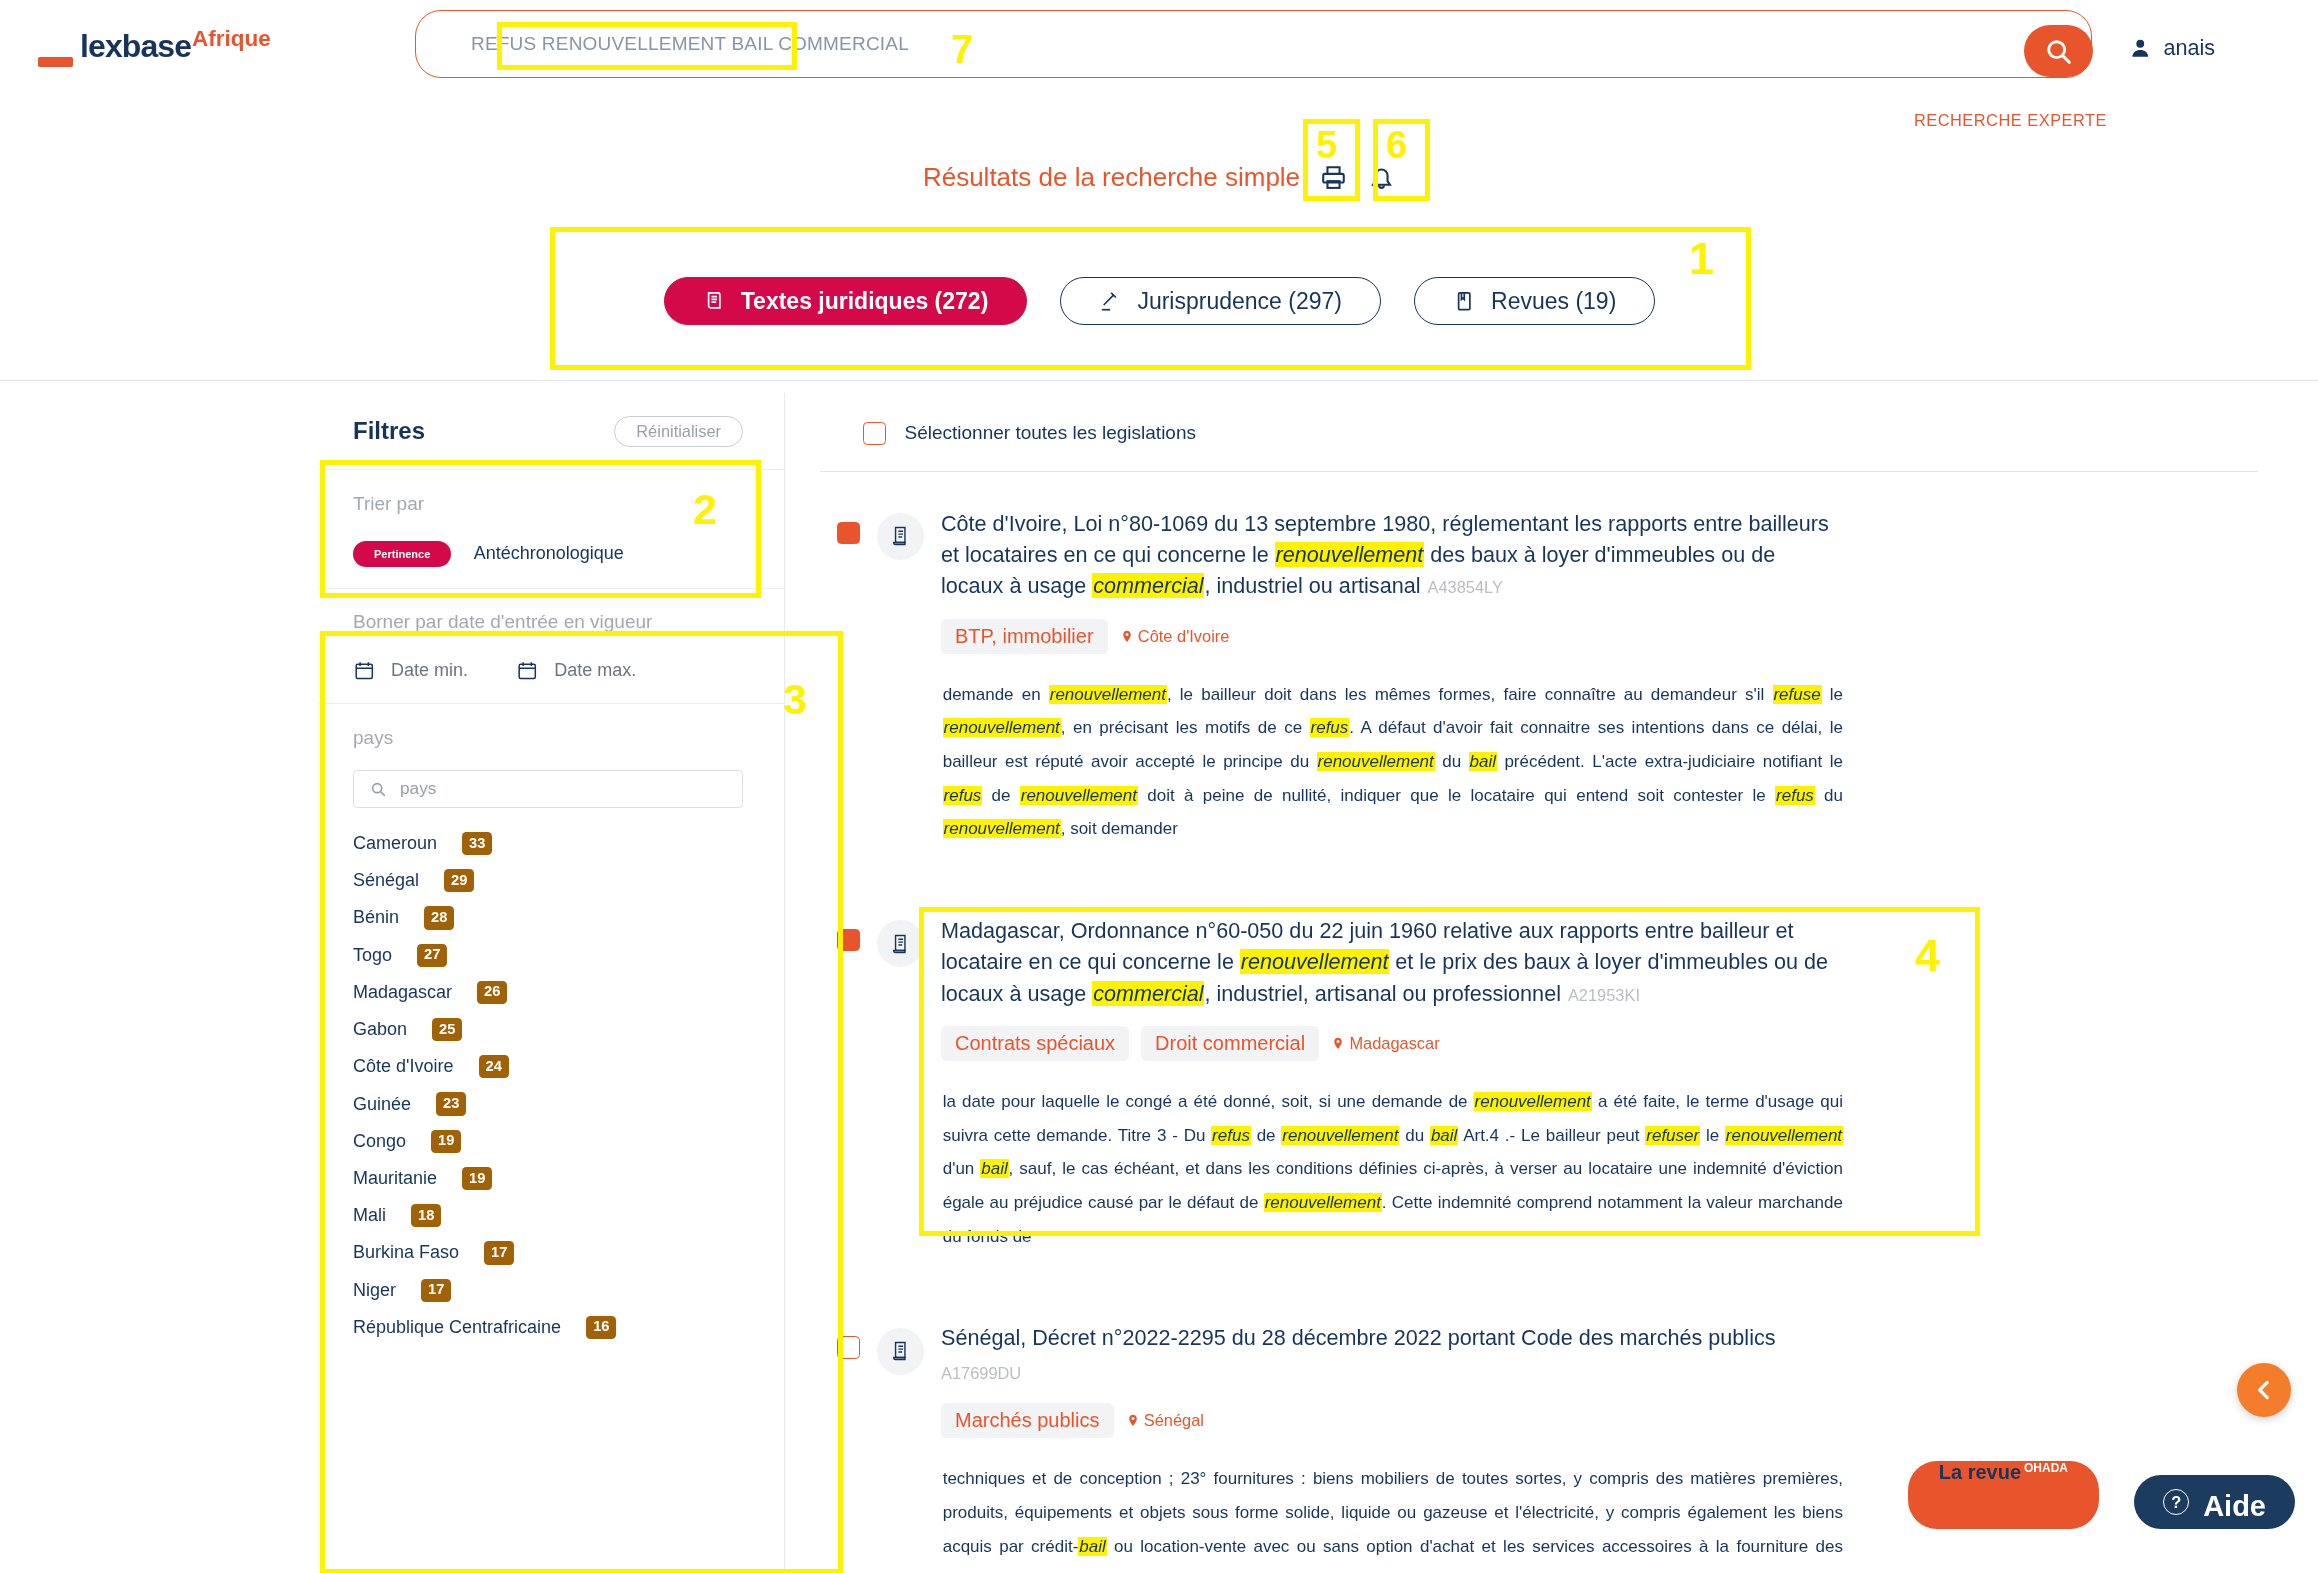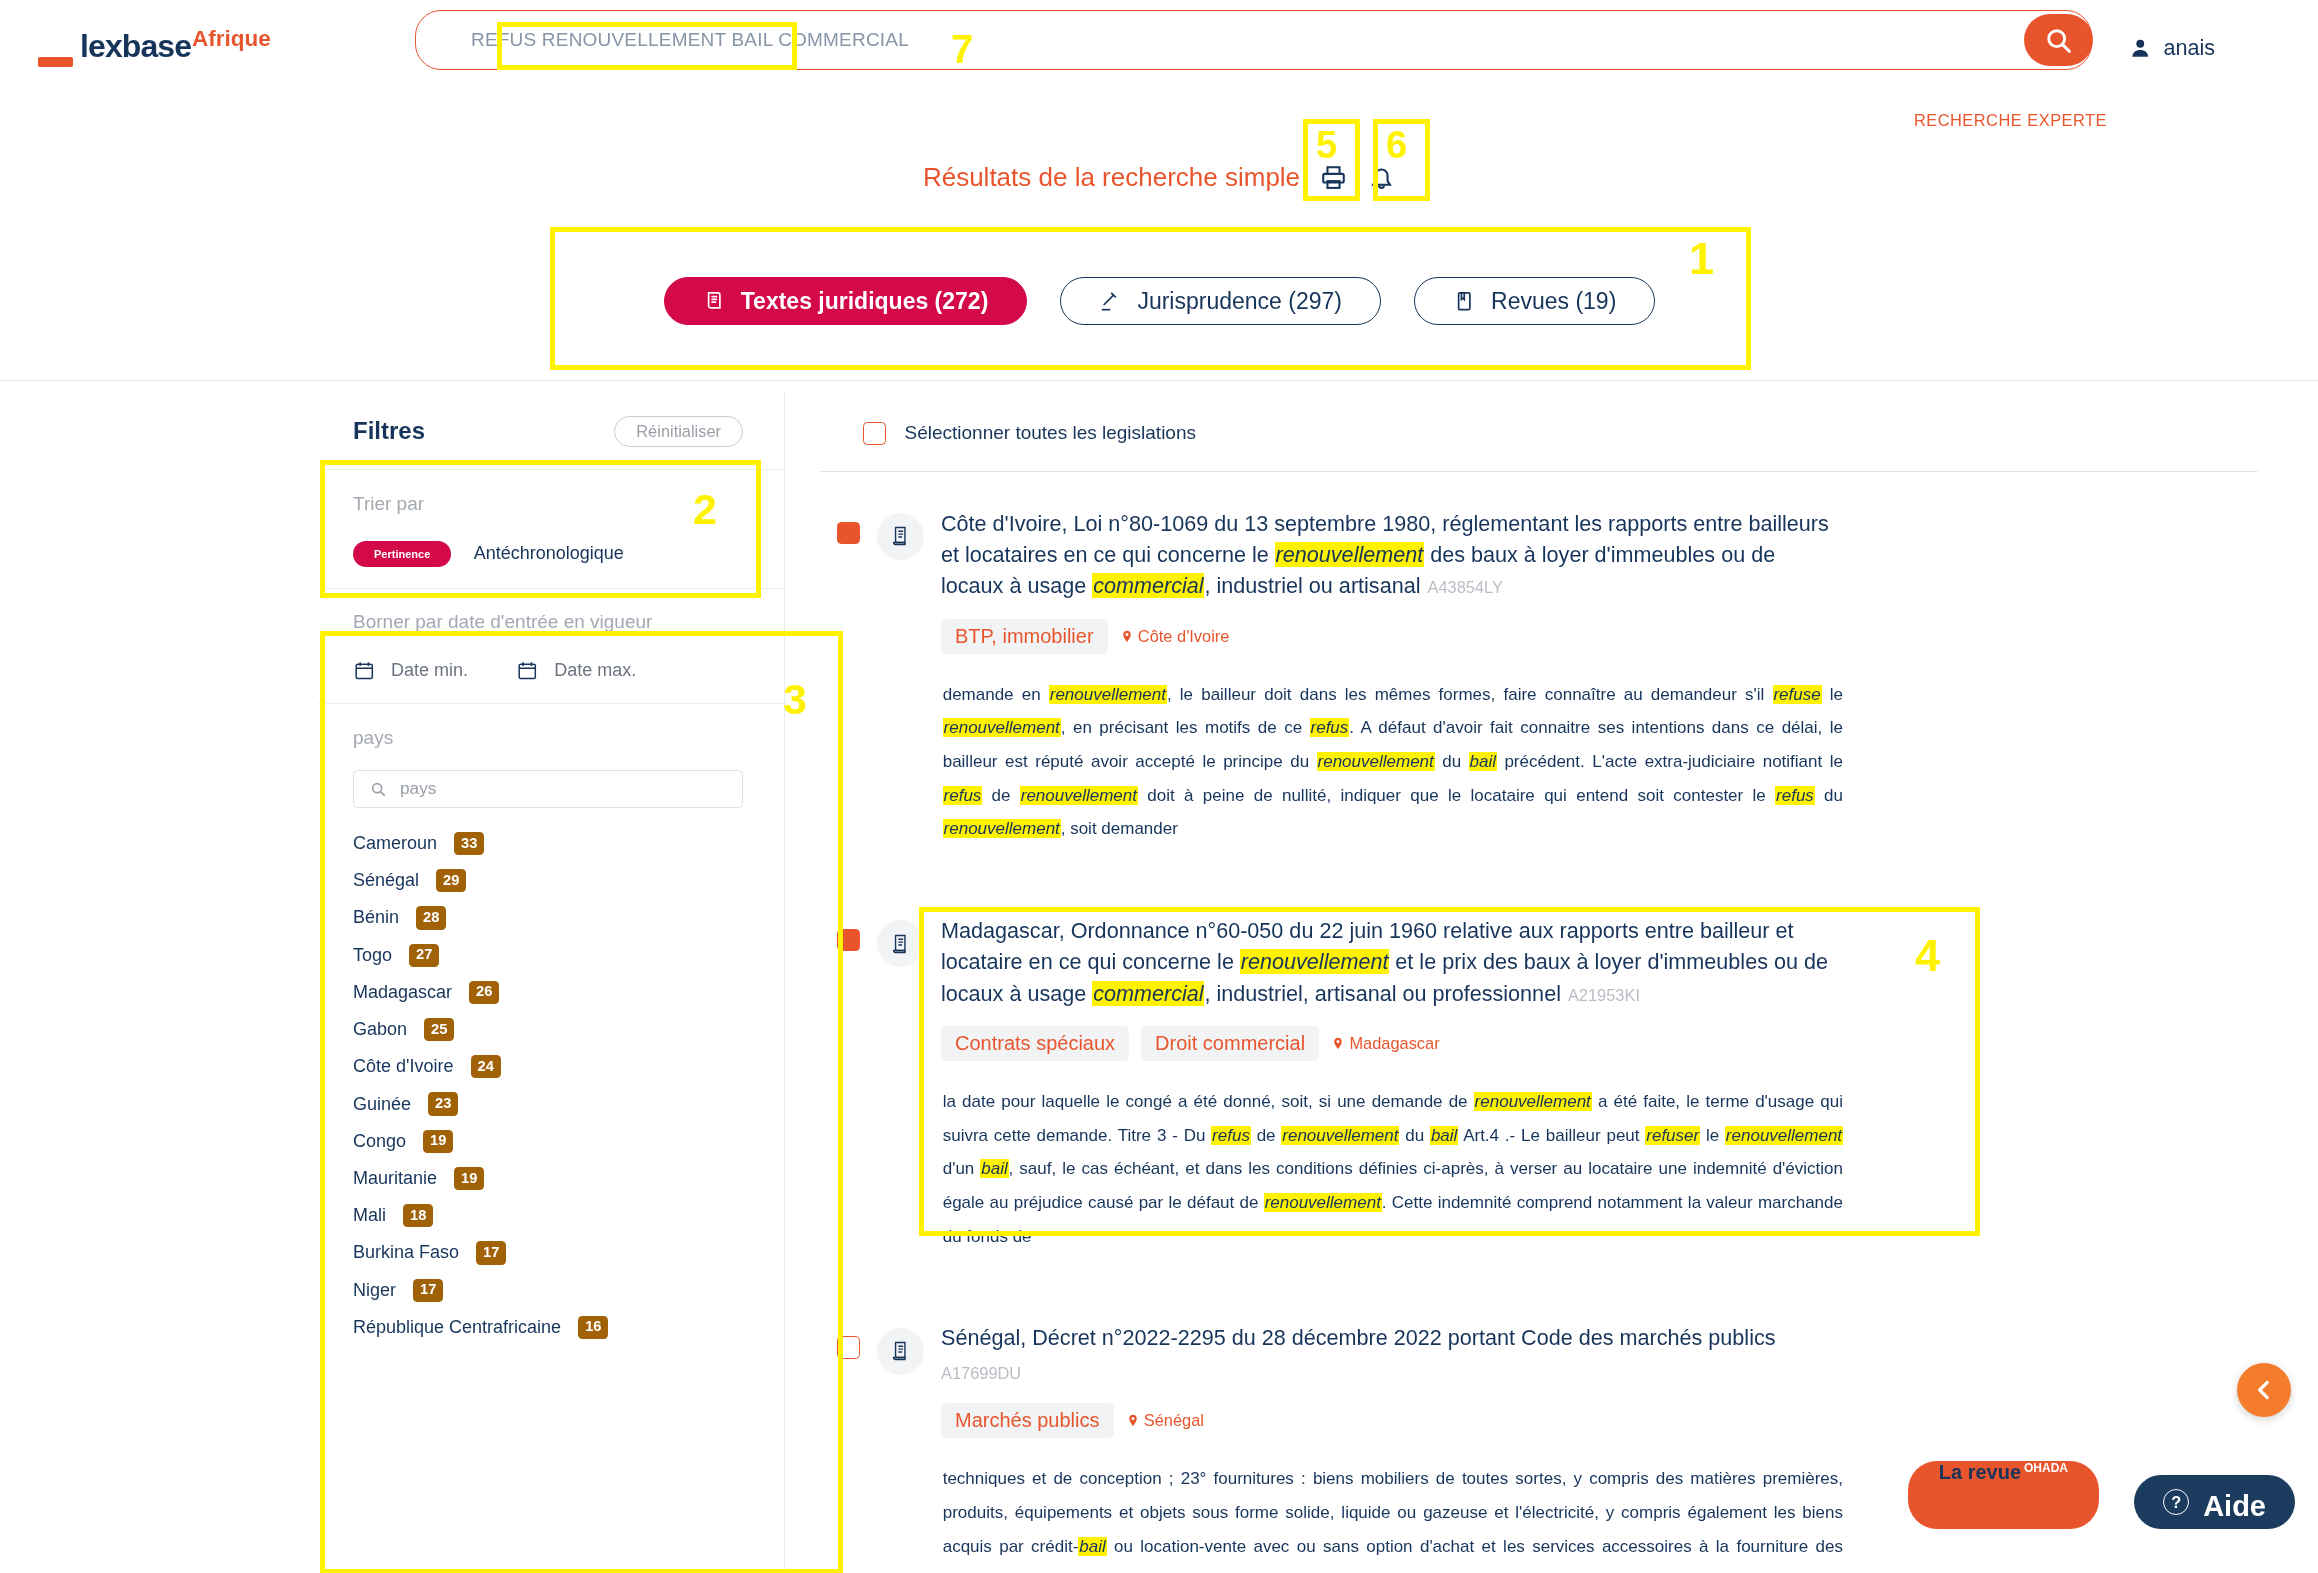--- a/index.html
+++ b/index.html
@@ -27,23 +27,23 @@
   .logo-text {
     font-size: 32px; font-weight: 700; color: #17355B; letter-spacing: -0.9px;
     line-height: 1; margin-top: 8.6px;
   }
   .logo-sup {
     font-size: 22.5px; font-weight: 700; color: #E8552D; margin-top: 5.2px; margin-left: 0.9px;
   }
 
   .searchbar {
     position: absolute; left: 415px; top: 10.4px;
-    width: 1677px; height: 60px;
+    width: 1677px; height: 68px;
     border: 1.7px solid #E8552D; border-radius: 26px;
-    background: #fff; display: flex; align-items: center;
+    background: #fff; display: flex; align-items: flex-end;
   }
   .search-input-zone {
     flex: 1; height: 100%; display: flex; align-items: center; padding-left: 55px;
   }
   .search-input {
     border: none; outline: none; background: transparent;
     font-family: "Liberation Sans", sans-serif;
     font-size: 19px; color: #8795a8; width: 100%;
     letter-spacing: 0.2px;
   }
@@ -144,21 +144,21 @@
     display: flex; align-items: center; gap: 14px; padding: 0 15.6px; background: #fff;
   }
   .pays-search svg { width: 16.4px; height: 16.4px; color: #9aa0a9; flex: none; }
   .pays-search input {
     border: none; outline: none; font-size: 17.3px; color: #9aa0a9; width: 100%;
     font-family: "Liberation Sans", sans-serif; background: transparent;
   }
   .pays-search input::placeholder { color: #9aa0a9; }
 
   .pays-list { padding: 24px 35px 0 35px; display: flex; flex-direction: column; gap: 14px; }
-  .pays-item { display: flex; align-items: center; gap: 17px; cursor: pointer; }
+  .pays-item { display: flex; align-items: center; gap: 25px; cursor: pointer; }
   .pays-name { font-size: 18px; color: #17355B; }
   .pays-count {
     background: #a16207; color: #fff; font-size: 14.7px; font-weight: 700;
     border-radius: 4.3px; padding: 1.7px 7px; min-width: 26px; text-align: center;
     line-height: 1.35;
   }
 
   
   .results-col { flex: 1; padding: 0 484px 0 35px; position: relative; }
 

